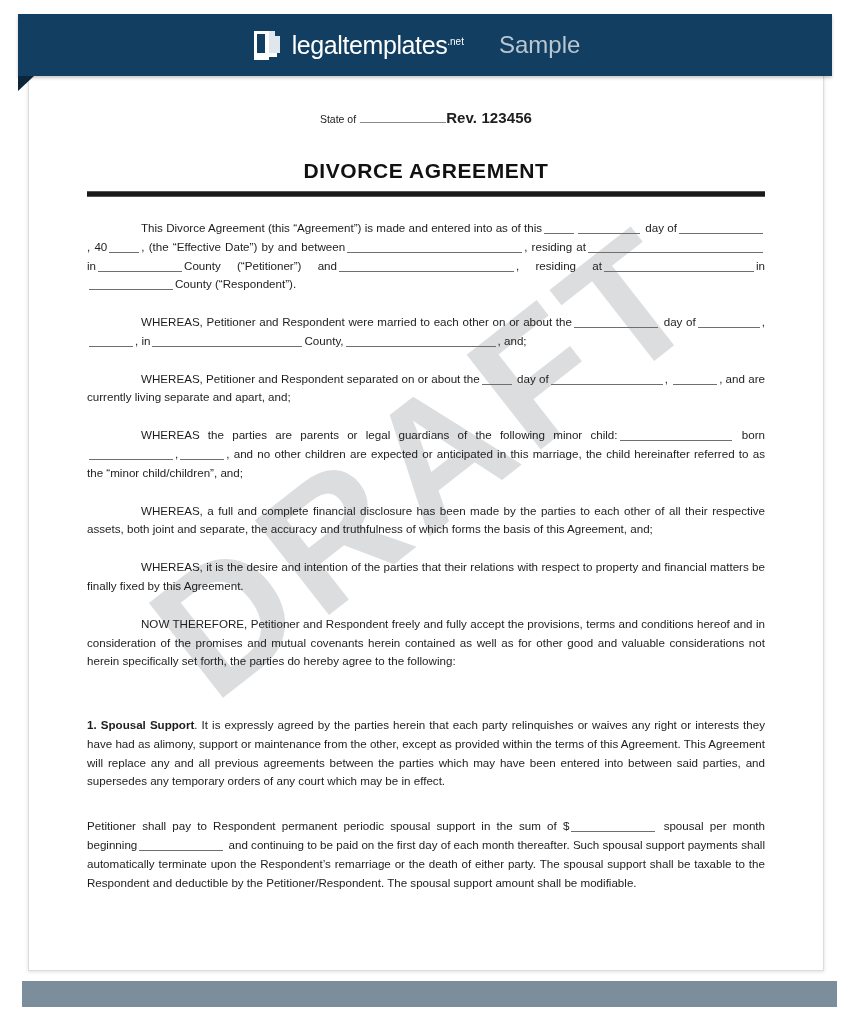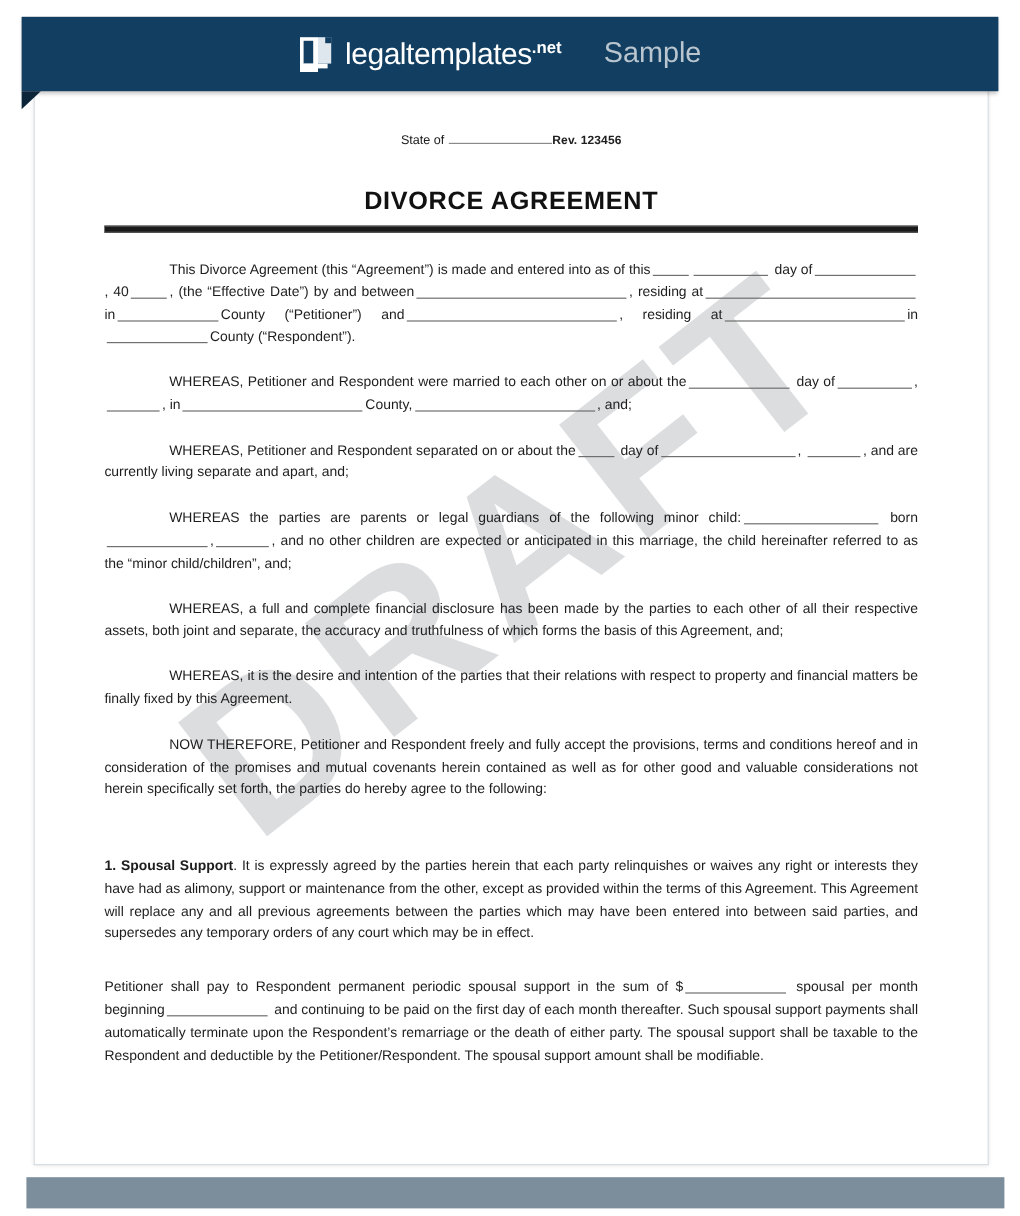--- a/index.html
+++ b/index.html
@@ -90,22 +90,22 @@
   .brand-word {
     font-size: 25px;
     letter-spacing: -0.4px;
     color: #ffffff;
     white-space: nowrap;
     line-height: 1;
   }
   .brand-word .bw-bold { font-weight: 400; margin-top: 42px; }
   .brand-word .bw-light { font-weight: 400; }
   .brand-word .bw-tld {
-    font-size: 14px;
-    font-weight: 700;
+    font-size: 10px;
+    font-weight: 400;
     vertical-align: 9px;
     letter-spacing: 0;
   }
   .brand-sample {
     font-size: 24px;
     font-weight: 400;
     color: #b9c5cf;
     white-space: nowrap;
     line-height: 1;
     margin-left: 24px;
@@ -179,21 +179,21 @@
     align-items: baseline;
     gap: 4px;
   }
   #state-of .blank {
     display: inline-block;
     width: 86px;
     border-bottom: 1px solid #8a8a8a;
     height: 10px;
   }
   #rev-label {
-    font-size: 10px;
+    font-size: 15px;
     font-weight: 700;
     color: #202020;
     letter-spacing: 0.1px;
   }
 
   #doc-title {
     text-align: center;
     font-size: 21px;
     font-weight: 700;
     letter-spacing: 0.6px;

